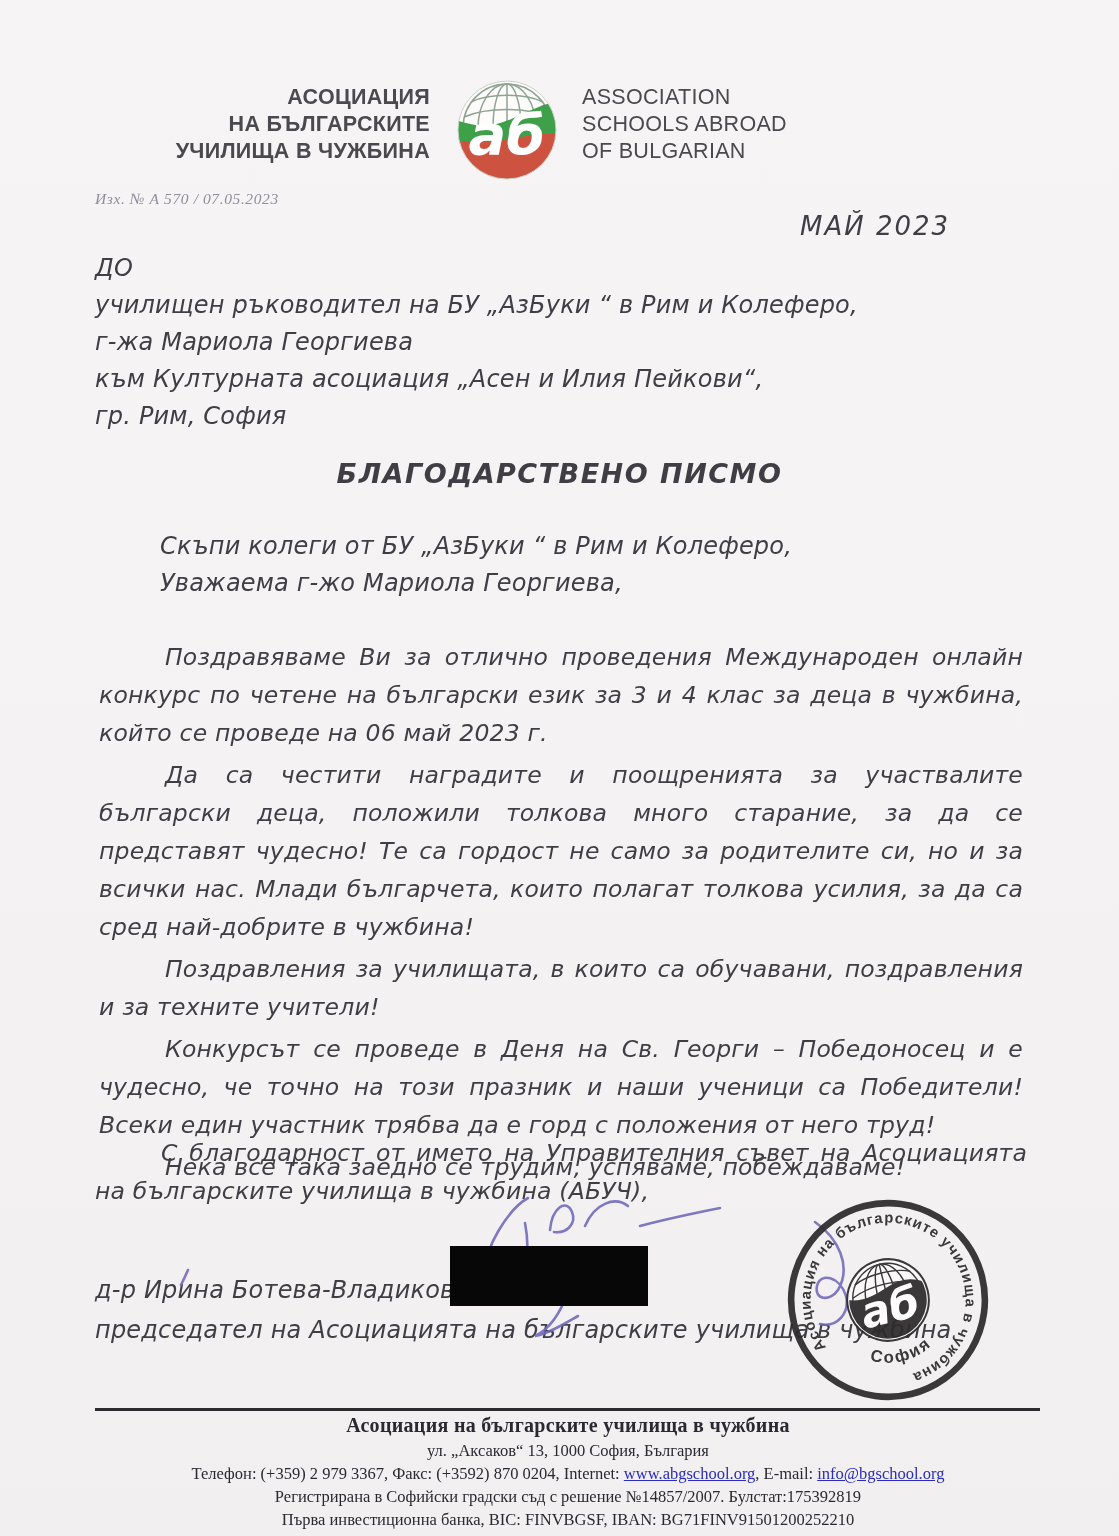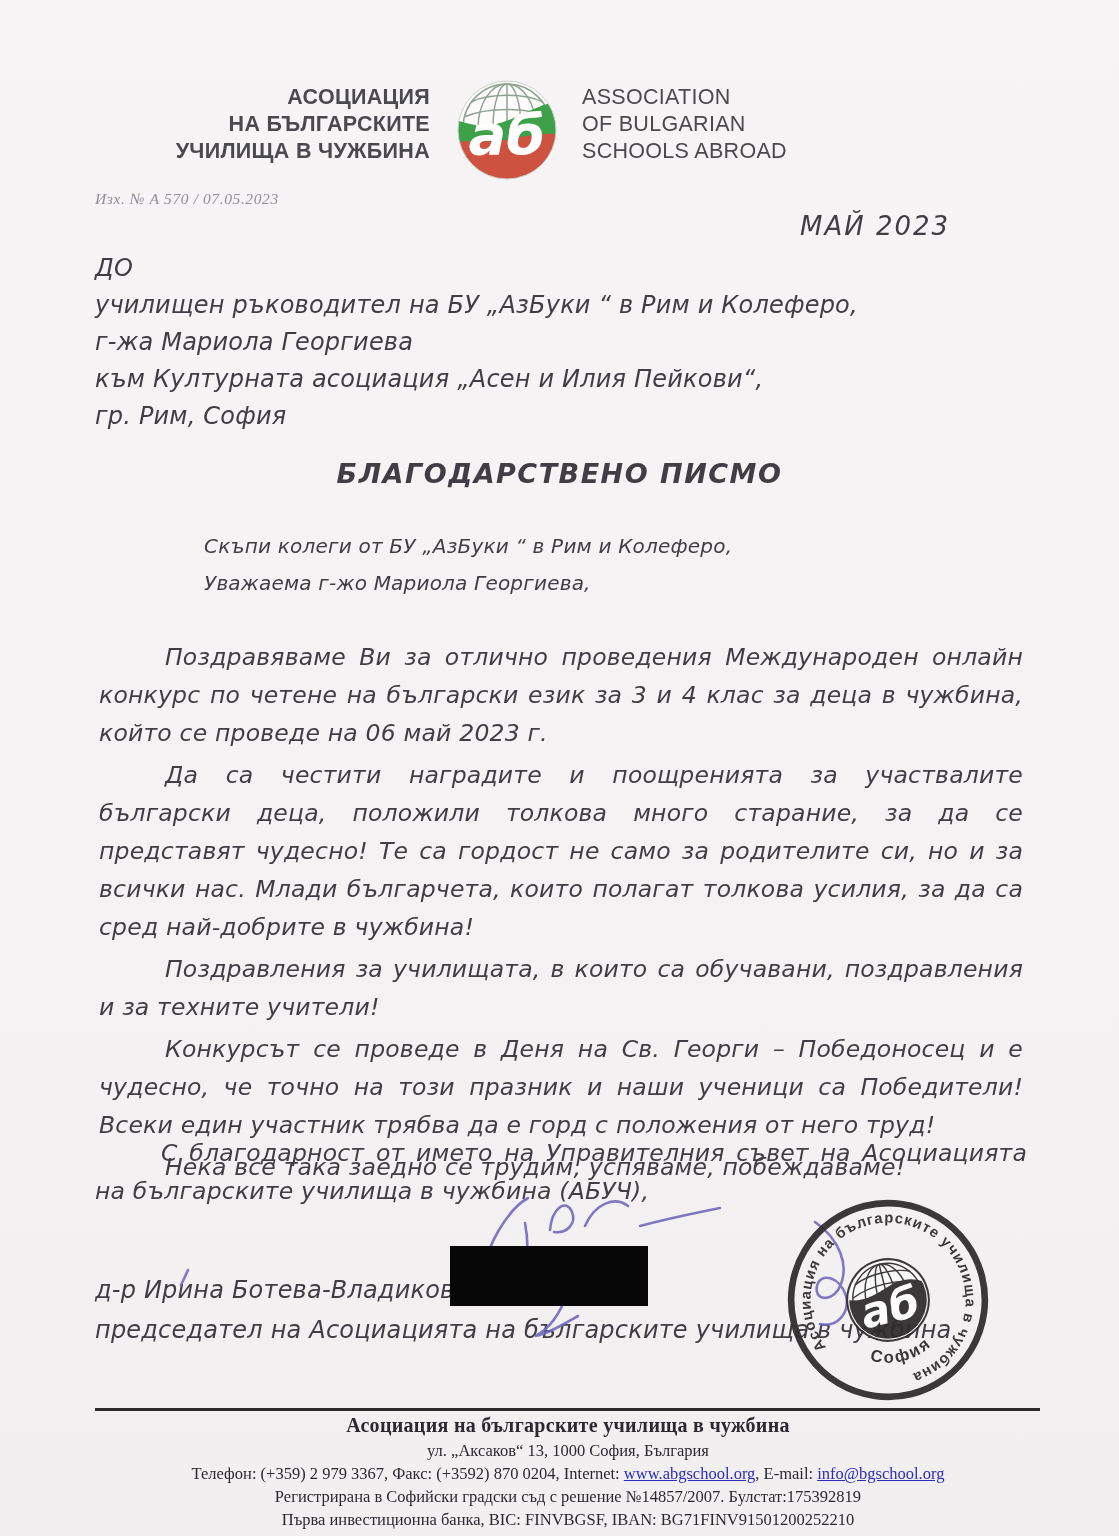--- a/index.html
+++ b/index.html
@@ -17,21 +17,21 @@
     font-family:"Liberation Sans",sans-serif;font-weight:normal;font-size:21.5px;
     line-height:27px;color:#4a4a4e;letter-spacing:.3px;}
   .logo{position:absolute;top:78px;left:455px;width:104px;height:104px;}
   .ref{position:absolute;top:190px;left:95px;font-family:"Liberation Serif",serif;
     font-style:italic;font-size:15.5px;color:#8f8e9a;letter-spacing:.6px;}
   
   .date{position:absolute;top:211px;left:800px;font-size:26px;letter-spacing:2px;}
   .recipient{position:absolute;top:250px;left:95px;font-size:24px;line-height:37px;}
   .title{position:absolute;top:458px;left:0;width:1119px;text-align:center;
     font-size:27px;font-weight:bold;letter-spacing:1.5px;}
-  .salutation{position:absolute;top:528px;left:160px;font-size:20px;line-height:37px;margin-left:44px;}
+  .salutation{position:absolute;top:528px;left:160px;font-size:24px;line-height:37px;}
   .body-text{position:absolute;top:634px;left:95px;width:932px;font-size:23.5px;
     line-height:38px;text-align:justify;}
   .body-text p{margin:4px;text-indent:66px;}
   .closing{position:absolute;top:1134px;left:95px;width:932px;font-size:23.5px;
     line-height:38px;text-align:justify;text-indent:66px;}
   .signer-name{position:absolute;top:1276px;left:95px;font-size:24px;}
   .signer-title{position:absolute;top:1316px;left:95px;font-size:24px;white-space:nowrap;}
   
   .signature-svg{position:absolute;left:80px;top:1178px;width:800px;height:190px;z-index:4;}
   .redaction{position:absolute;left:450px;top:1246px;width:198px;height:60px;background:#070707;z-index:5;}
@@ -76,22 +76,22 @@
         <path d="M0,42 C14,46 26,50 38,47 C56,43 70,34 86,28 C92,25 100,26 104,28 L104,58 C88,56 72,58 56,62 C36,66 16,64 0,66 Z" fill="#3fa04a"></path>
         <path d="M0,64 C18,62 38,65 56,61 C74,57 90,55 104,56 L104,104 L0,104 Z" fill="#cd5340"></path>
         <text x="52" y="76" text-anchor="middle" font-family="DejaVu Sans, sans-serif" font-style="italic" font-weight="bold" font-size="56" fill="#ffffff">аб</text>
       </g>
       <circle cx="52" cy="52" r="49" fill="none" stroke="#c9d2c7" stroke-width="1"></circle>
     </svg>
   </div>
 
   <div class="org-en">
     <div>ASSOCIATION</div>
+    <div>SCHOOLS ABROAD</div>
     <div>OF BULGARIAN</div>
-    <div>SCHOOLS ABROAD</div>
   </div>
 
   <div class="ref">Изх. № А 570  / 07.05.2023</div>
 
   <div class="date hand">МАЙ 2023</div>
 
   <div class="recipient hand">
     <div>ДО</div>
     <div>училищен ръководител на БУ „АзБуки “ в Рим и Колеферо,</div>
     <div>г-жа  Мариола Георгиева</div>

